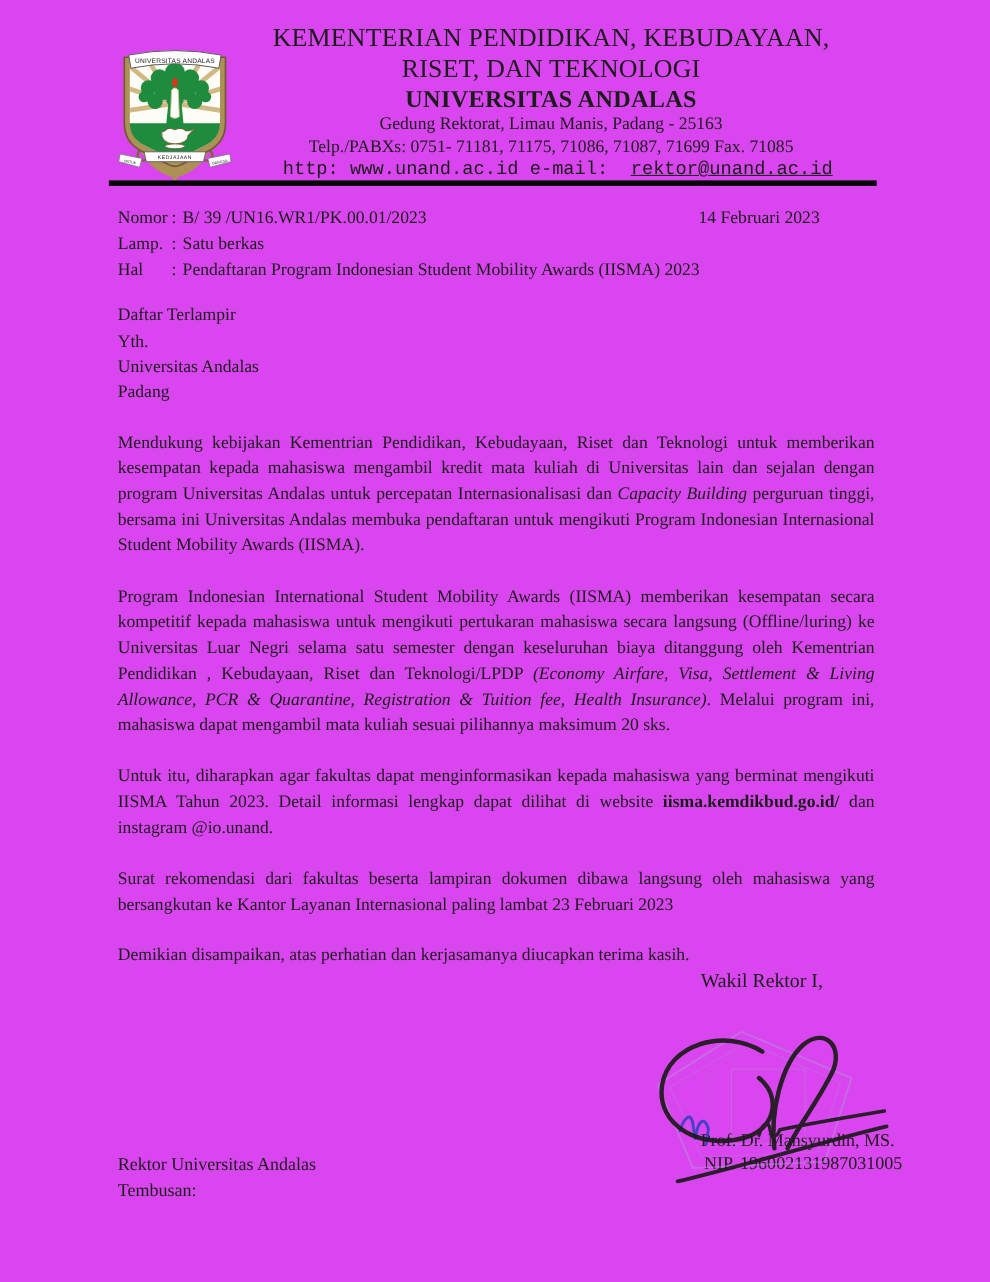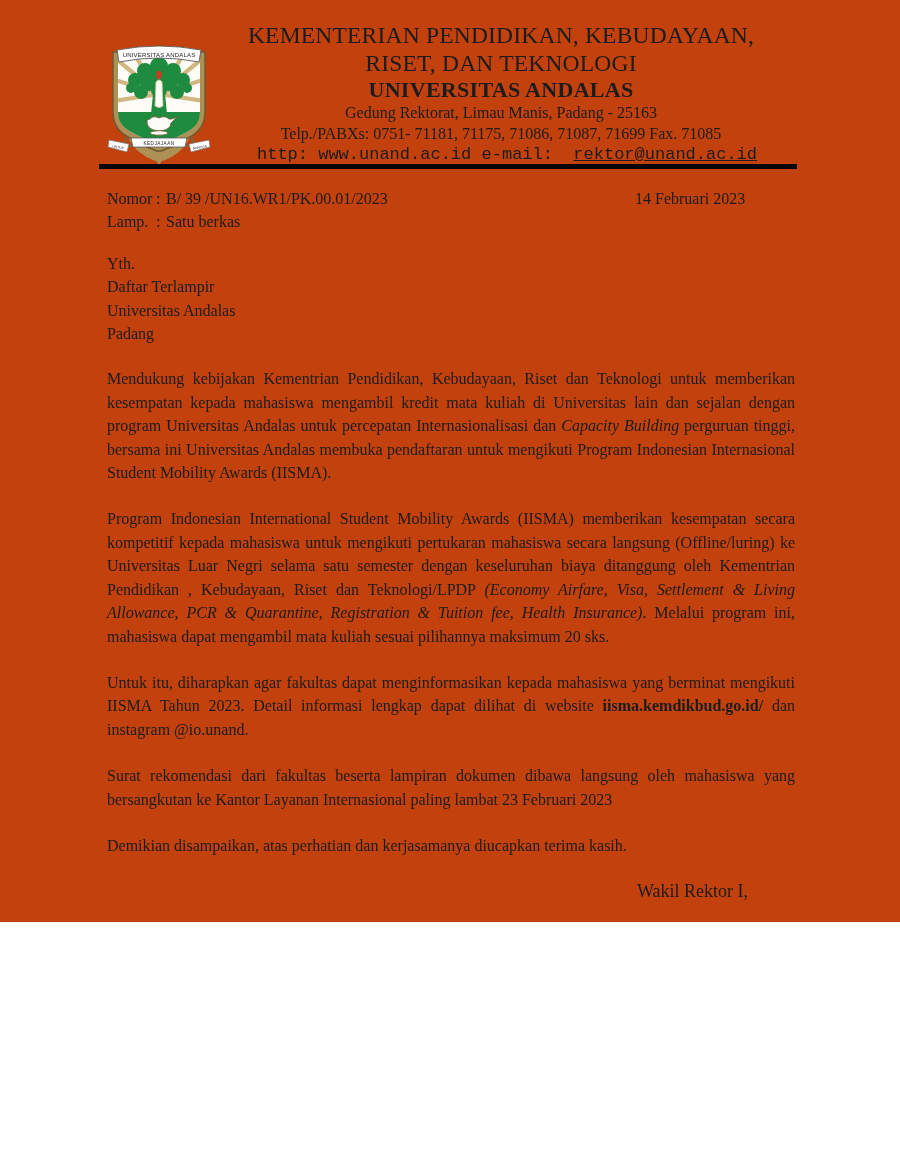--- a/index.html
+++ b/index.html
@@ -1,19 +1,19 @@
 <!DOCTYPE html>
 <html><head>
 <meta charset="utf-8">
 <style>
   html,body{margin:0;padding:0;background:#ffffff;}
   #page{
     position:relative;
-    width:900px;height:922px;
-    background:#c2410c;
+    width:900px;height:1165px;
+    background:#d946ef;
     overflow:hidden;
     font-family:"Liberation Serif","DejaVu Serif",serif;
     color:#1c1c1c;
   }
   .abs{position:absolute;}
 
   
   #letterhead-text{
     left:217px;top:21px;width:568px;
     text-align:center;
@@ -152,25 +152,28 @@
   <div id="content" class="abs">
 
     <div id="meta">
       <div class="mrow">
         <span class="lbl">Nomor</span><span class="colon">:</span><span>B/ 39 /UN16.WR1/PK.00.01/2023</span>
         <span id="date">14 Februari 2023</span>
       </div>
       <div class="mrow">
         <span class="lbl">Lamp.</span><span class="colon">:</span><span>Satu berkas</span>
       </div>
+      <div class="mrow">
+        <span class="lbl">Hal</span><span class="colon">:</span><span>Pendaftaran Program Indonesian Student Mobility Awards (IISMA) 2023</span>
+      </div>
     </div>
 
     <div id="recipient">
+      <div>Daftar Terlampir</div>
       <div>Yth.</div>
-      <div>Daftar Terlampir</div>
       <div>Universitas Andalas</div>
       <div>Padang</div>
     </div>
 
     <p class="para"><span>Mendukung kebijakan Kementrian Pendidikan, Kebudayaan, Riset dan Teknologi untuk memberikan kesempatan kepada mahasiswa mengambil kredit mata kuliah di Universitas lain dan sejalan dengan program Universitas Andalas untuk percepatan Internasionalisasi dan </span><span class="it">Capacity Building</span><span> perguruan tinggi, bersama ini Universitas Andalas membuka pendaftaran untuk mengikuti Program Indonesian Internasional Student Mobility Awards (IISMA).</span></p>
 
     <p class="para"><span>Program Indonesian International Student Mobility Awards (IISMA) memberikan kesempatan secara kompetitif kepada mahasiswa untuk mengikuti pertukaran mahasiswa secara langsung (Offline/luring) ke Universitas Luar Negri selama satu semester dengan keseluruhan biaya ditanggung oleh Kementrian Pendidikan , Kebudayaan, Riset dan Teknologi/LPDP </span><span class="it">(Economy Airfare, Visa, Settlement &amp; Living Allowance, PCR &amp; Quarantine, Registration &amp; Tuition fee, Health Insurance)</span><span>. Melalui program ini, mahasiswa dapat mengambil mata kuliah sesuai pilihannya maksimum 20 sks.</span></p>
 
     <p class="para"><span>Untuk itu, diharapkan agar fakultas dapat menginformasikan kepada mahasiswa yang berminat mengikuti IISMA Tahun 2023. Detail informasi lengkap dapat dilihat di website </span><span class="bd">iisma.kemdikbud.go.id/</span><span> dan instagram @io.unand.</span></p>
 

